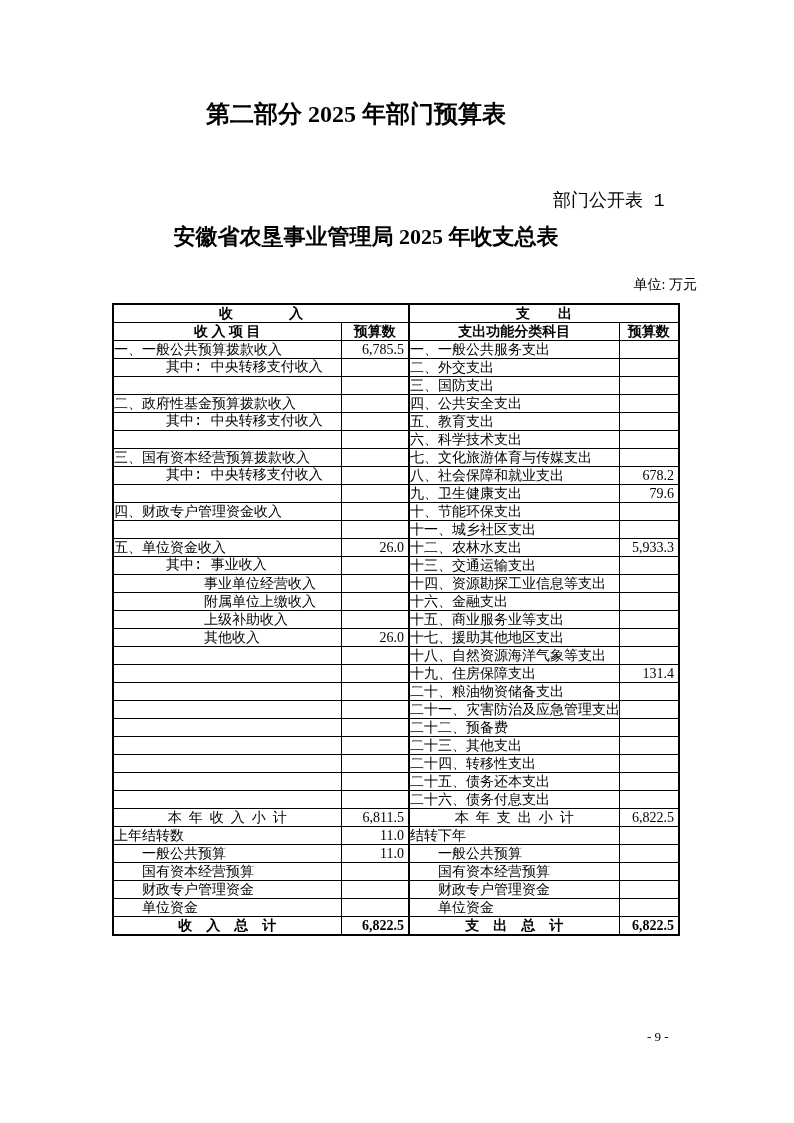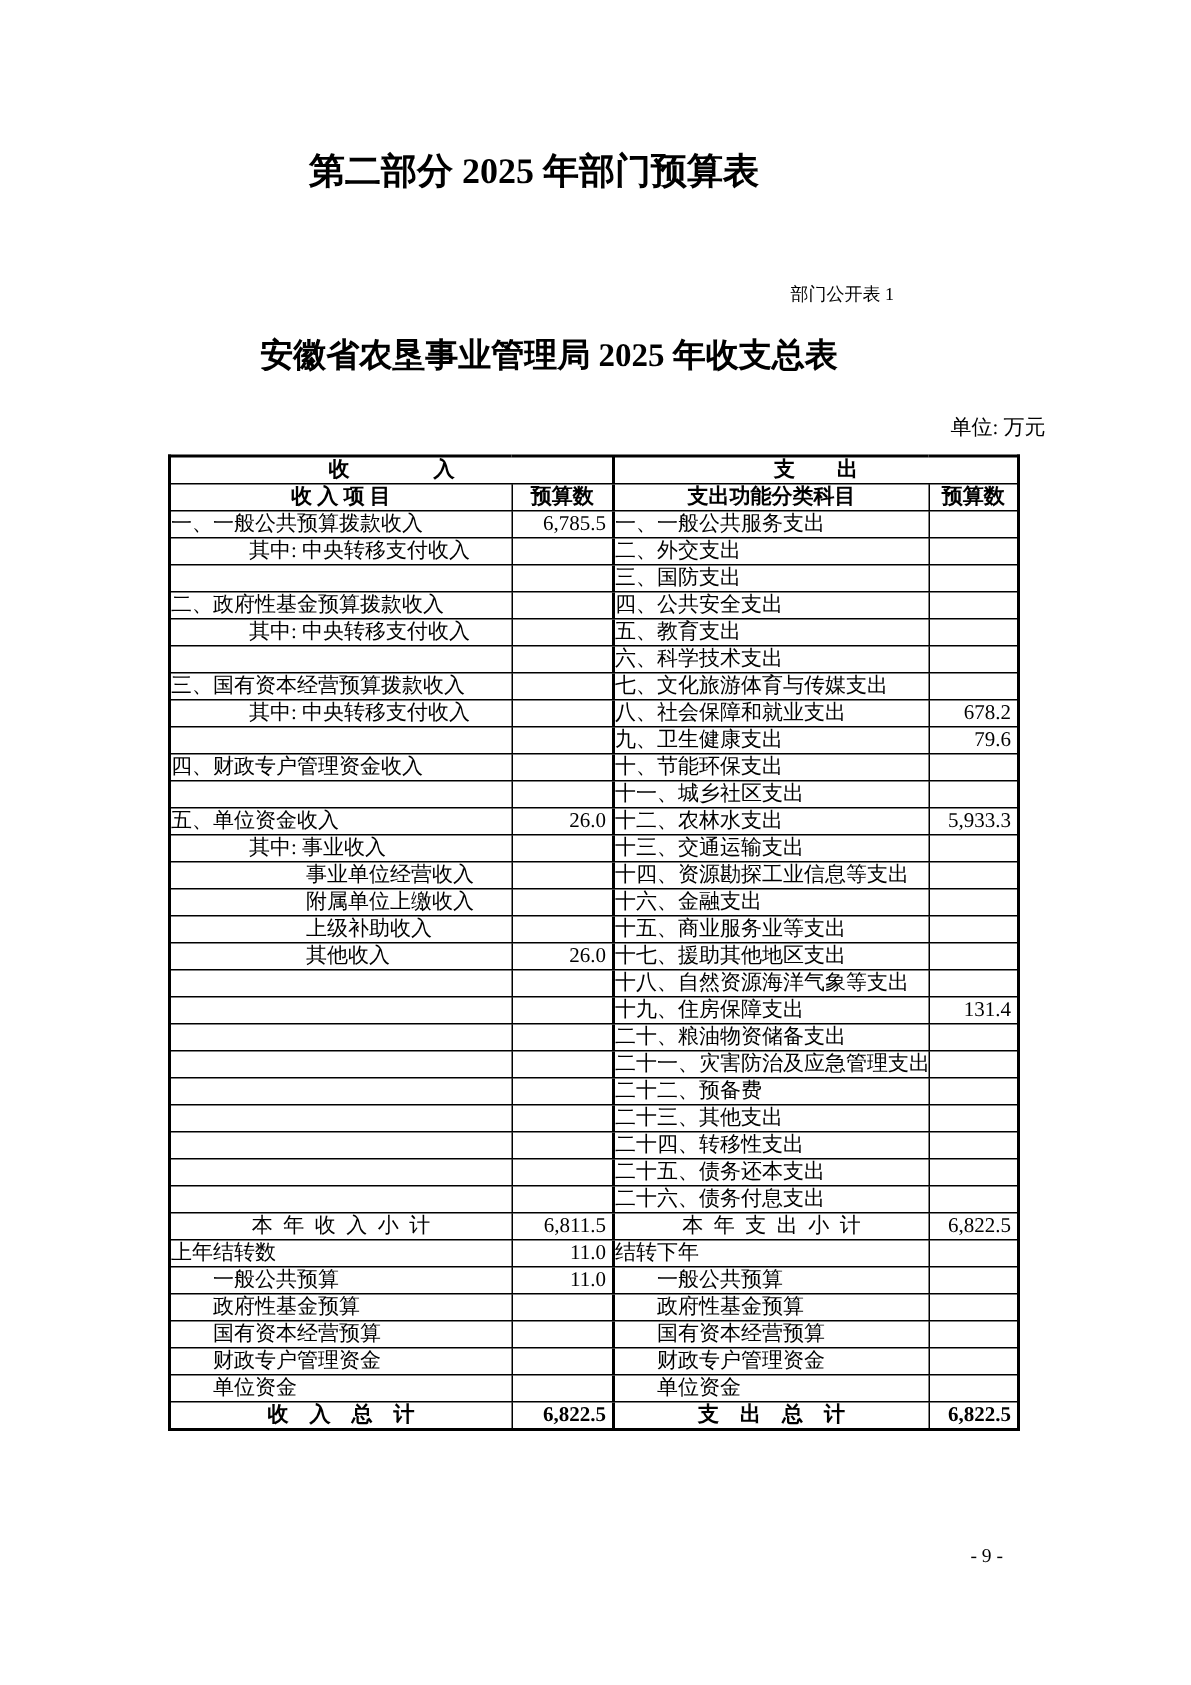--- a/index.html
+++ b/index.html
@@ -23,23 +23,24 @@
     width: 712px;
     margin: 0;
     text-align: center;
     font-size: 24px;
     font-weight: bold;
     white-space: pre;
   }
   .table-label {
     position: absolute;
     top: 188px;
-    left: 527px;
-    font-size: 12px;
-    white-space: pre;
+    left: 553px;
+    font-size: 18px;
+    white-space: pre;
+    font-family: Liberation Mono, monospace;
   }
   .table-title {
     position: absolute;
     top: 222px;
     left: 0;
     width: 732px;
     margin: 0;
     text-align: center;
     font-size: 22px;
     font-weight: bold;
@@ -78,21 +79,21 @@
     border-left: 2px solid #000000;
   }
   .budget-table thead th {
     font-weight: bold;
     text-align: center;
   }
   .budget-table td.item-cell { text-align: left; }
   .budget-table td.num-cell  { text-align: right; padding-right: 4px; }
   .budget-table td.ind0 { padding-left: 0; margin-left: 21px; }
   .budget-table td.ind1 { padding-left: 28px; }
-  .budget-table td.ind2 { padding-left: 52px; }
+  .budget-table td.ind2 { padding-left: 52px; font-family: Liberation Mono, monospace; }
   .budget-table td.ind3 { padding-left: 90px; }
   .budget-table td.center { text-align: center; padding-left: 0; }
   .budget-table tr.total-row td { font-weight: bold; }
   .page-number {
     position: absolute;
     top: 1029px;
     left: 647px;
     font-size: 13px;
     white-space: pre;
   }
@@ -298,26 +299,20 @@
           <td class="item-cell ind0">结转下年</td>
           <td class="num-cell"></td>
         </tr>
         <tr>
           <td class="item-cell ind1">一般公共预算</td>
           <td class="num-cell">11.0</td>
           <td class="item-cell ind1">一般公共预算</td>
           <td class="num-cell"></td>
         </tr>
         <tr>
-          <td class="item-cell ind1">政府性基金预算</td>
-          <td class="num-cell"></td>
-          <td class="item-cell ind1">政府性基金预算</td>
-          <td class="num-cell"></td>
-        </tr>
-        <tr>
           <td class="item-cell ind1">国有资本经营预算</td>
           <td class="num-cell"></td>
           <td class="item-cell ind1">国有资本经营预算</td>
           <td class="num-cell"></td>
         </tr>
         <tr>
           <td class="item-cell ind1">财政专户管理资金</td>
           <td class="num-cell"></td>
           <td class="item-cell ind1">财政专户管理资金</td>
           <td class="num-cell"></td>

